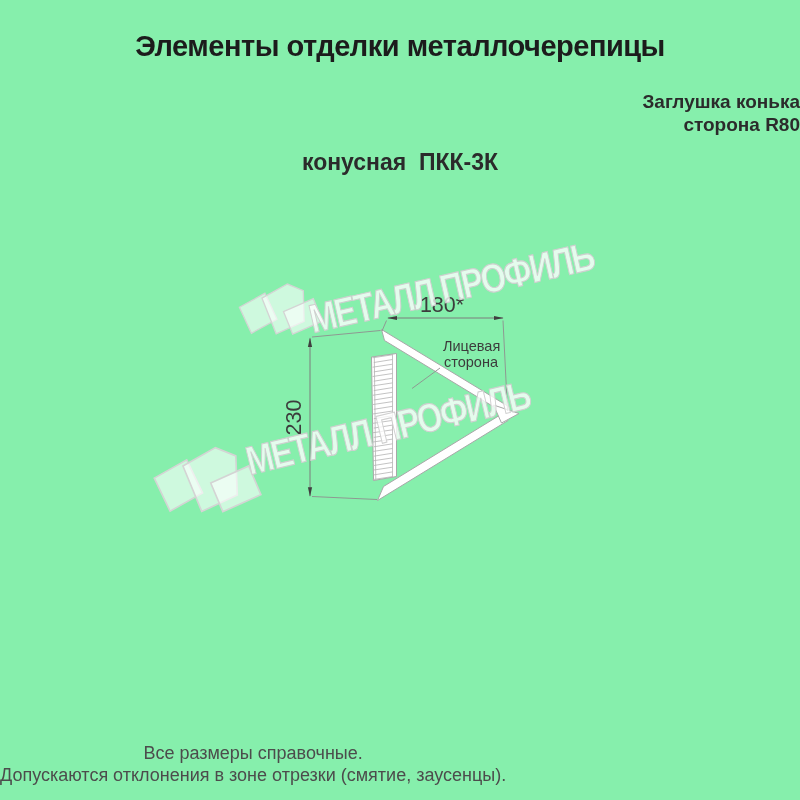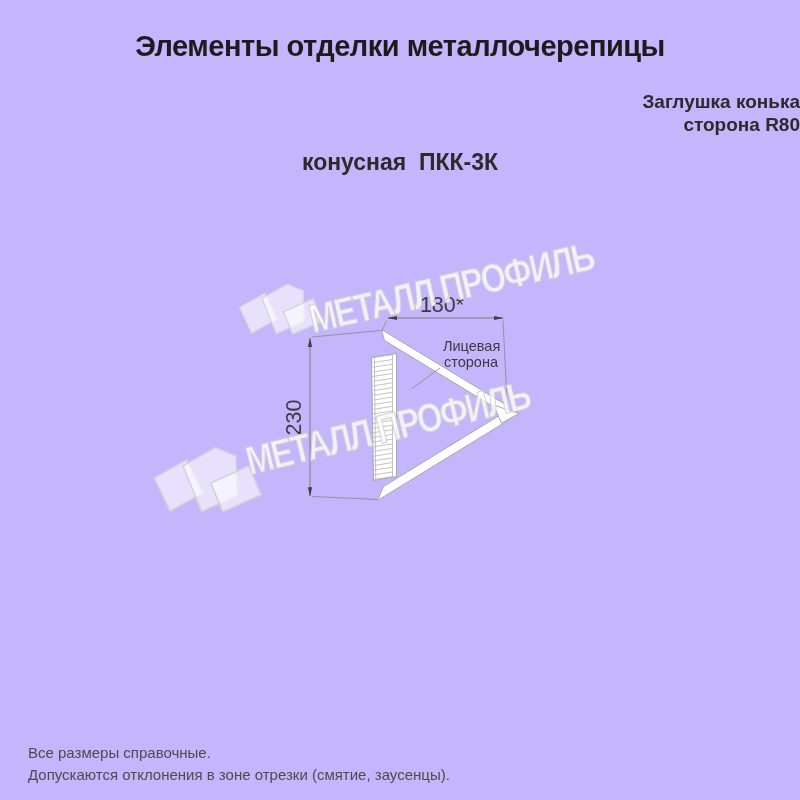--- a/index.html
+++ b/index.html
@@ -8,21 +8,21 @@
     background: #ffffff;
     width: 800px;
     height: 800px;
     overflow: hidden;
     font-family: "Liberation Sans", sans-serif;
   }
   .page {
     position: relative;
     width: 800px;
     height: 800px;
-    background: #c4b5fd;
+    background: #86efac;
   }
   .title {
     position: absolute;
     top: 30px;
     left: 0;
     width: 800px;
     text-align: center;
     font-size: 29px;
     font-weight: bold;
     color: #1c1c1c;
@@ -52,25 +52,26 @@
   }
   svg.drawing {
     position: absolute;
     left: 0;
     top: 0;
     width: 800px;
     height: 800px;
   }
   .notes {
     position: absolute;
-    left: 28px;
+    left: 0;
     top: 742px;
-    font-size: 15px;
+    font-size: 18px;
     color: #4c4c4c;
     line-height: 22px;
+    text-align: center;
   }
   .dim-text {
     font-size: 21.5px;
     fill: #3c3c3c;
   }
   .face-text {
     font-size: 14.5px;
     fill: #3c3c3c;
   }
   .outline {

